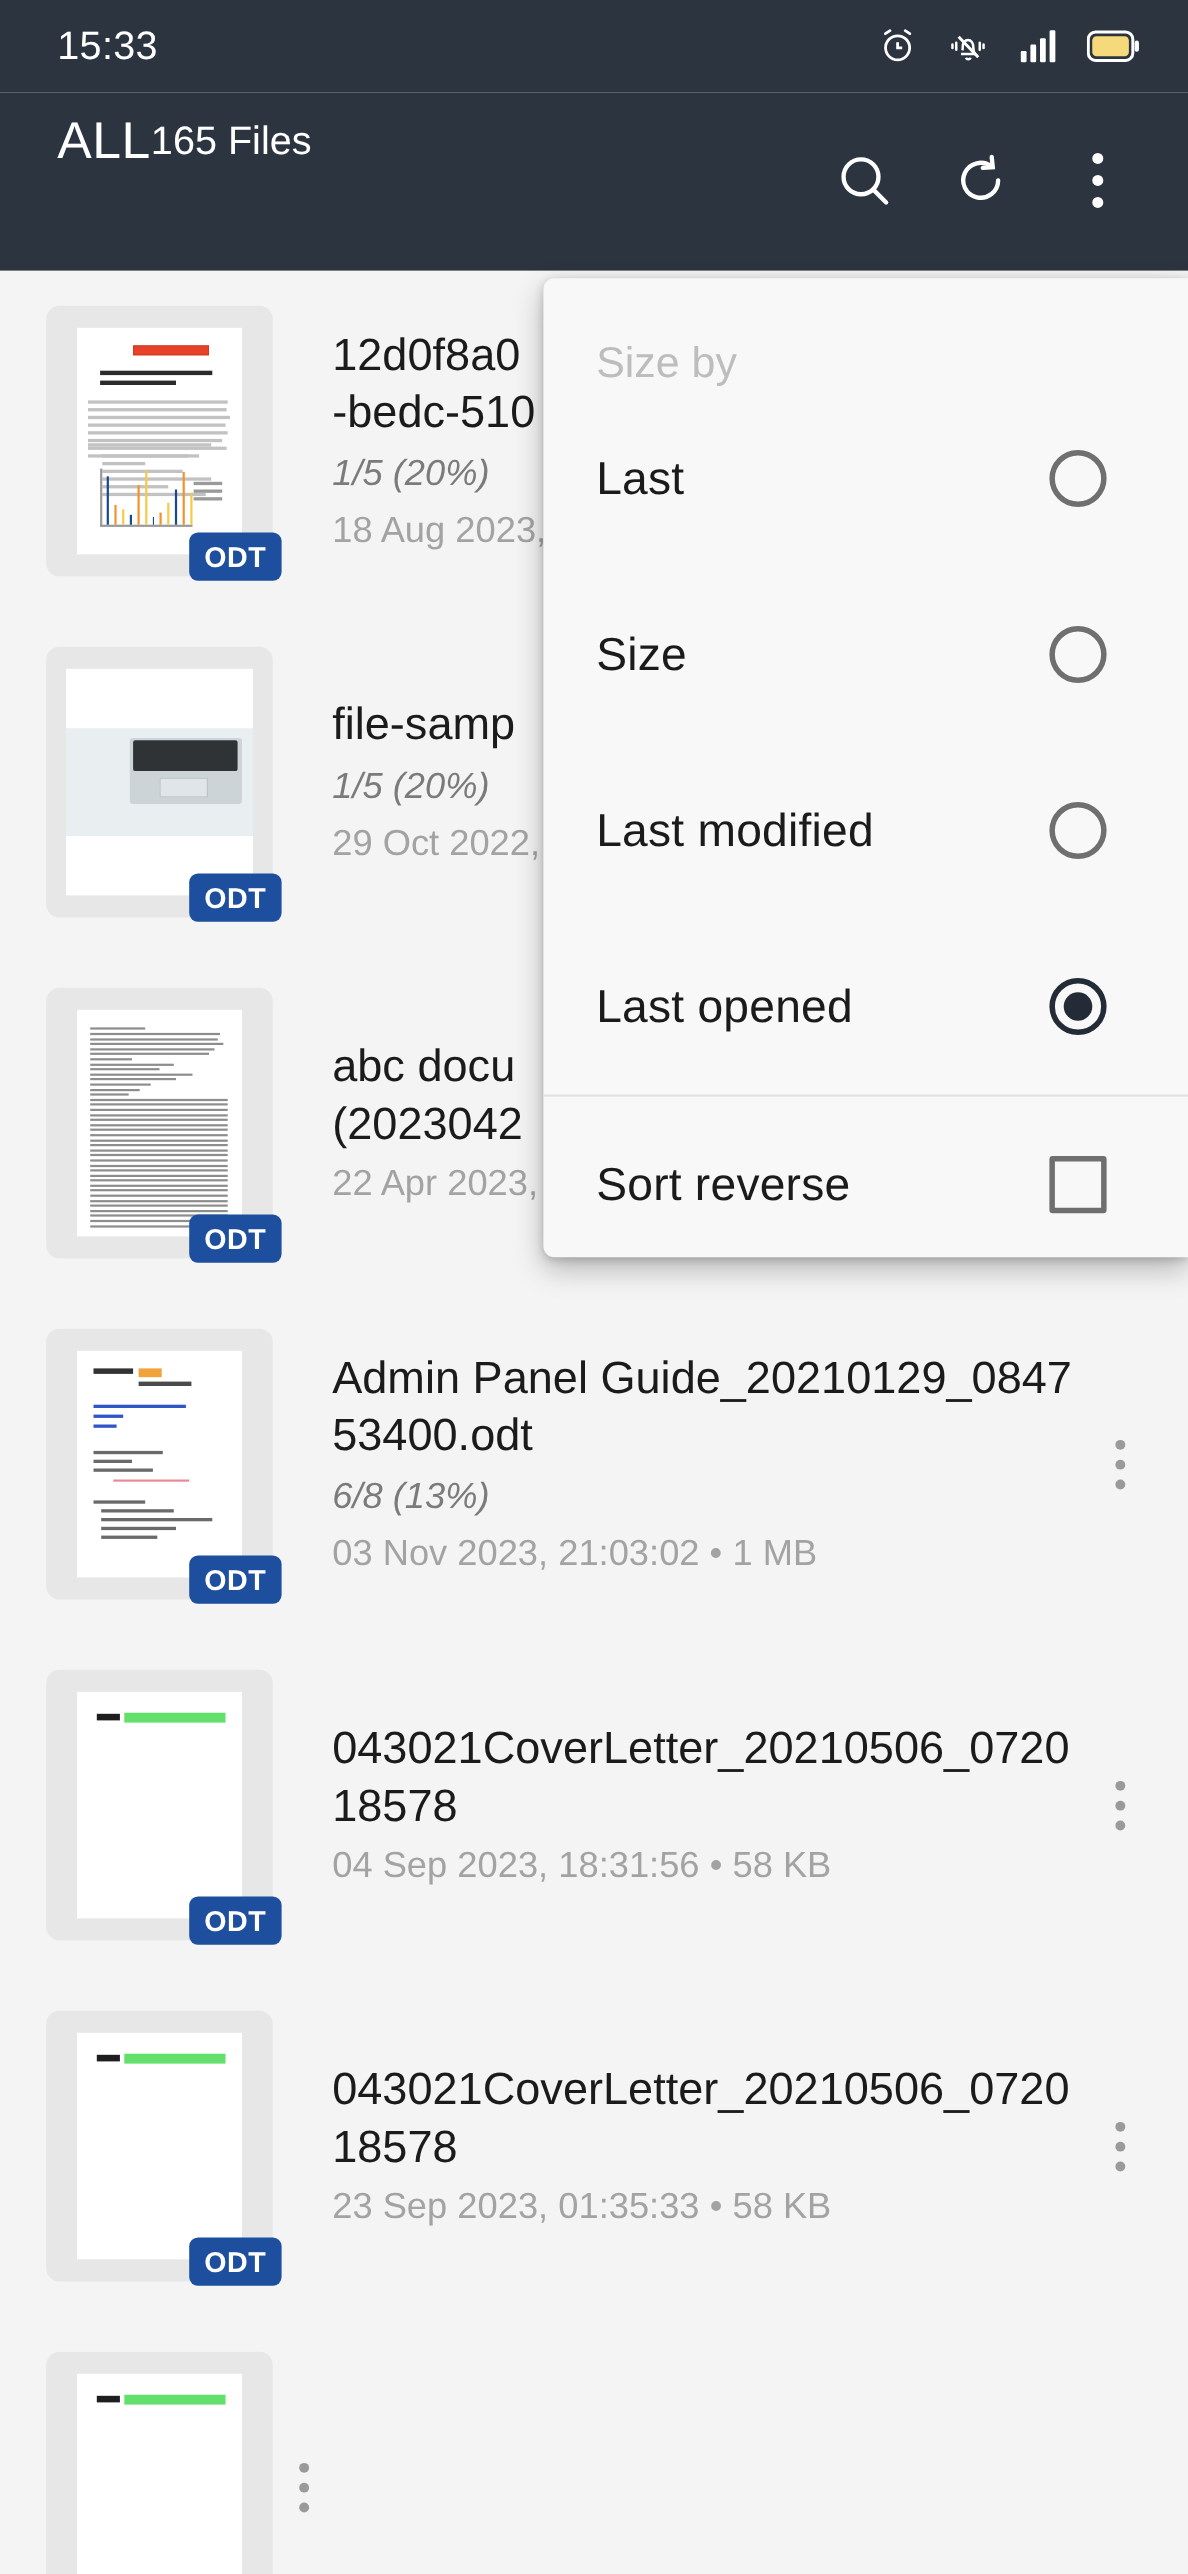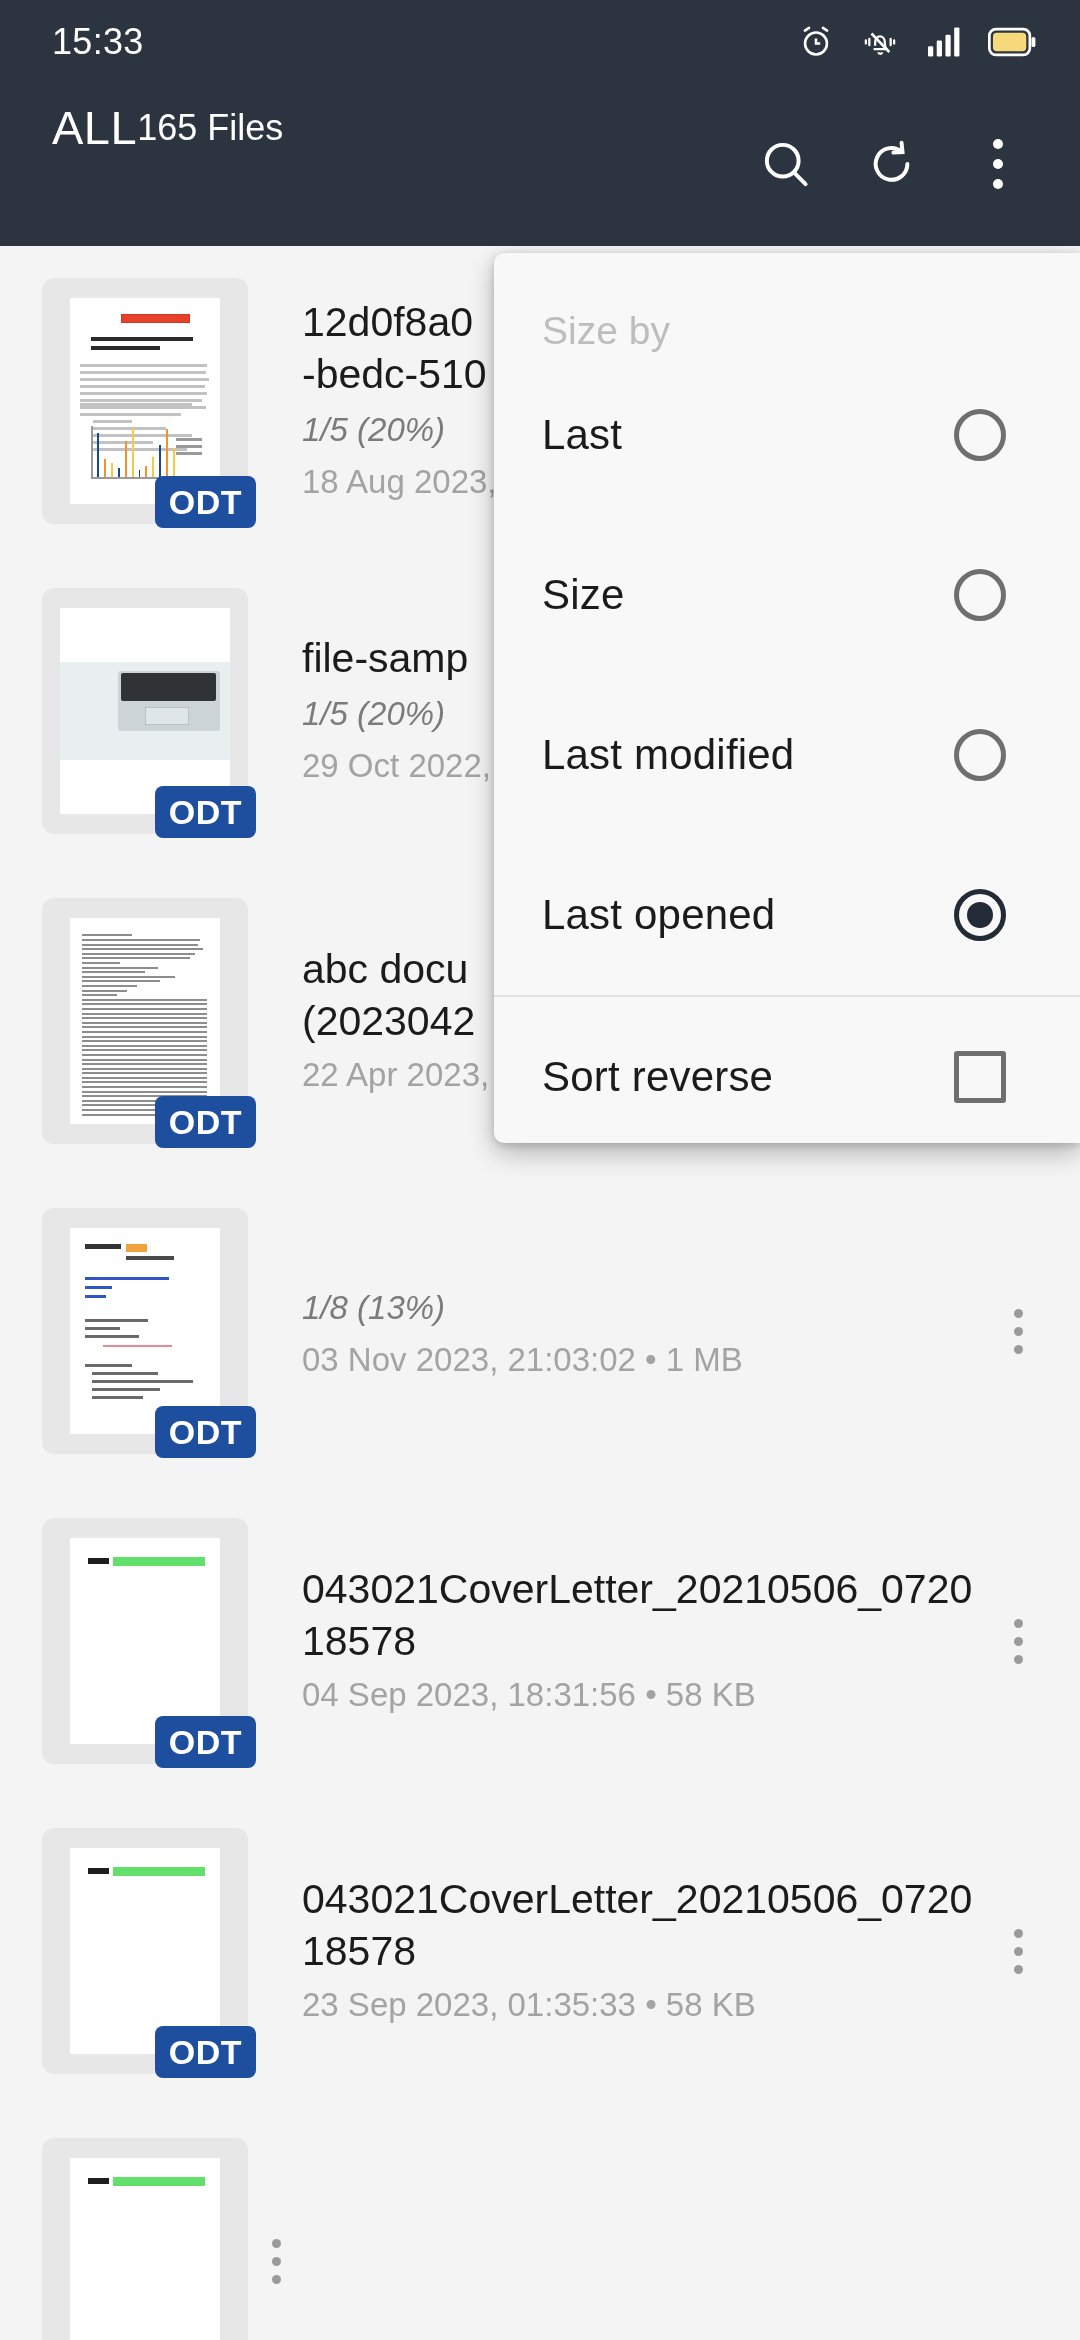--- a/index.html
+++ b/index.html
@@ -54,21 +54,21 @@
     position:relative;
   }
   .page {
     width:150px; height:206px; background:#ffffff;
     position:relative; overflow:hidden;
   }
   .page.wide { width:170px; }
   .badge {
     position:absolute; right:-8px; bottom:-4px;
     background:#1d4f9e; color:#ffffff;
-    font-size:34px; font-weight:700; letter-spacing:0.5px;
+    font-size:26px; font-weight:700; letter-spacing:0.5px;
     padding:9px 14px; border-radius:8px; line-height:1;
   }
   .meta { flex:1 1 auto; padding-left:54px; min-width:0; }
   .fname {
     font-size:41px; line-height:52px; color:#1b1b1b;
     word-break:break-all; white-space:pre-wrap;
   }
   .prog { font-size:33px; line-height:48px; color:#7b7b7b; font-style:italic; margin-top:6px; }
   .sub  { font-size:33px; line-height:48px; color:#a3a3a3; margin-top:4px; }
   .rowmenu { flex:0 0 56px; display:flex; flex-direction:column; gap:9px; align-items:center; }
@@ -395,21 +395,22 @@
             <span style="width:40%"></span>
               <span style="width:56%;margin-left:6%"></span>
             <span style="width:86%;margin-left:6%"></span>
               <span style="width:58%;margin-left:6%"></span>
             <span style="width:44%;margin-left:6%"></span>
           </div>
         </div>
         <div class="badge">ODT</div>
       </div>
       <div class="meta">
-        <div class="prog">1/8 (13%)</div>
+        <div class="fname">Admin Panel Guide_20210129_084753400.odt</div>
+        <div class="prog">6/8 (13%)</div>
         <div class="sub">03 Nov 2023, 21:03:02  •  1 MB</div>
       </div>
       <div class="rowmenu">
           <i></i>
           <i></i>
           <i></i>
         </div>
     </div>
 
     <div class="row" style="top:1240px;">

